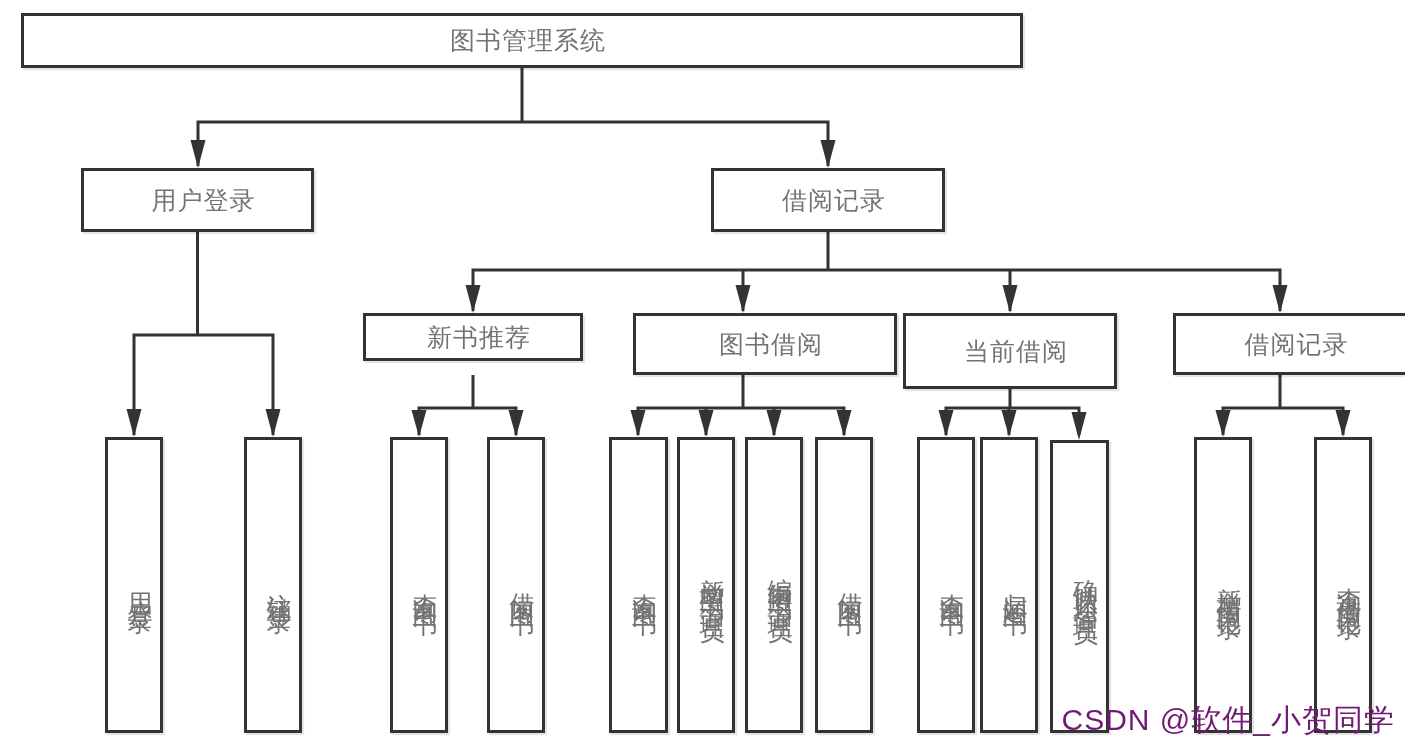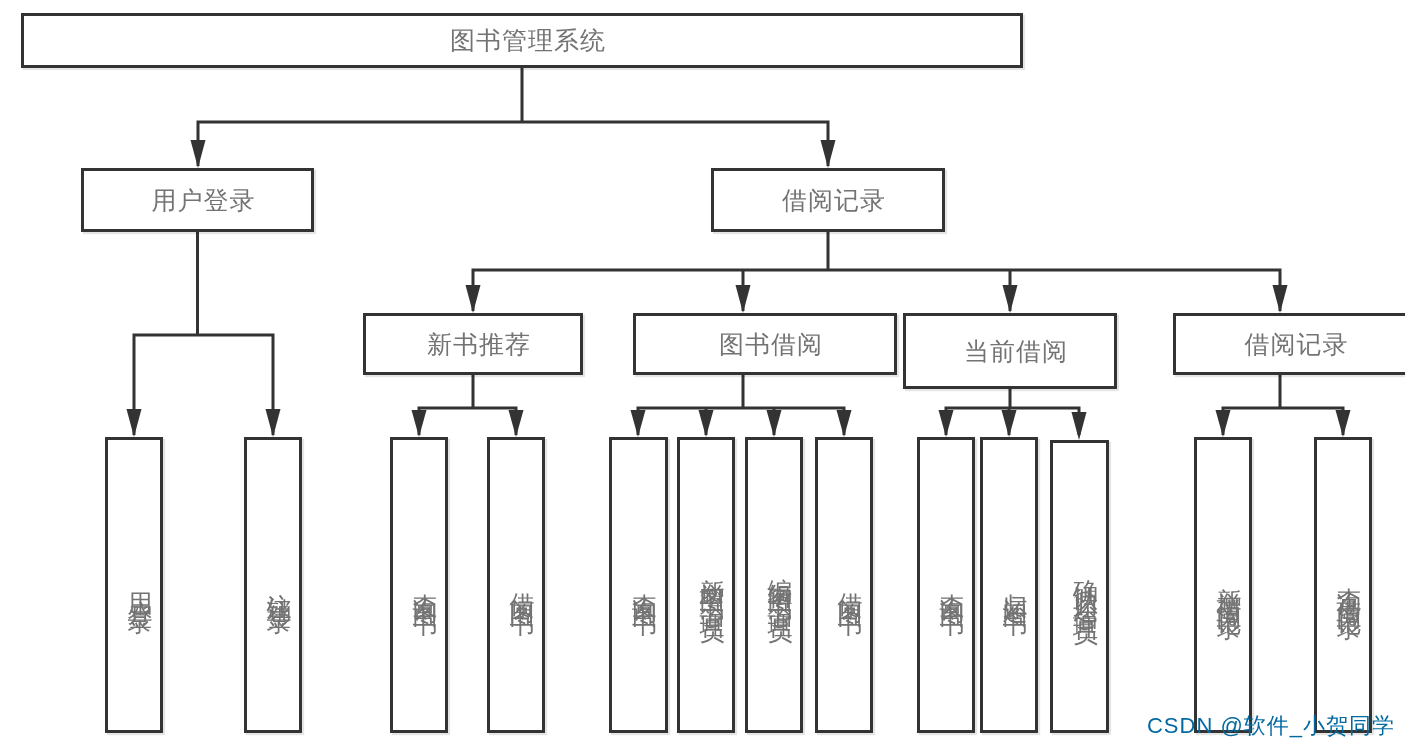--- a/index.html
+++ b/index.html
@@ -16,21 +16,21 @@
     padding-left:12px;
   }
   .hlabel{font-size:25px;letter-spacing:1px;white-space:nowrap;}
   .vbox{
     writing-mode:vertical-rl;text-orientation:mixed;
     font-size:25px;letter-spacing:6px;line-height:1;
   }
   .vbox span{display:inline;}
   #watermark{
     position:absolute;right:10px;bottom:6px;z-index:2;
-    font-size:22px;color:#0369a1;letter-spacing:1px;white-space:nowrap;
+    font-size:30px;color:#701a75;letter-spacing:1px;white-space:nowrap;
   }
   .connector{stroke:#333333;stroke-width:3;fill:none;}
   .arrow{fill:#333333;stroke:none;}
 </style>
 </head>
 <body>
 
 <div id="canvas">
 
   <svg id="connectors" viewBox="0 0 1405 747" xmlns="http://www.w3.org/2000/svg">
@@ -73,21 +73,21 @@
     <span class="hlabel">图书管理系统</span>
   </div>
 
   <div class="box" style="left:81px;top:168px;width:233px;height:64px">
     <span class="hlabel">用户登录</span>
   </div>
   <div class="box" style="left:711px;top:168px;width:234px;height:64px">
     <span class="hlabel">借阅记录</span>
   </div>
 
-  <div class="box" style="left:363px;top:313px;width:220px;height:62px">
+  <div class="box" style="left:363px;top:313px;width:220px;height:48px">
     <span class="hlabel">新书推荐</span>
   </div>
   <div class="box" style="left:633px;top:313px;width:264px;height:62px">
     <span class="hlabel">图书借阅</span>
   </div>
   <div class="box" style="left:903px;top:313px;width:214px;height:76px">
     <span class="hlabel">当前借阅</span>
   </div>
   <div class="box" style="left:1173px;top:313px;width:235px;height:62px">
     <span class="hlabel">借阅记录</span>

